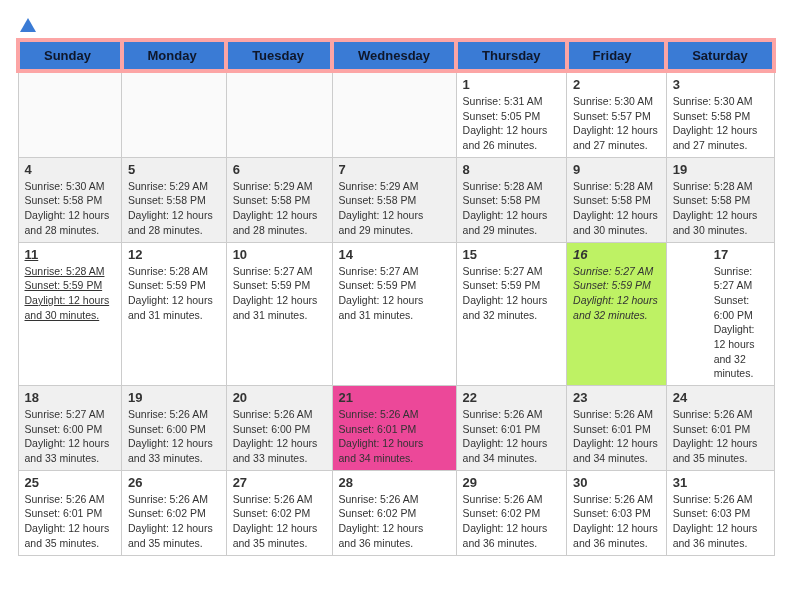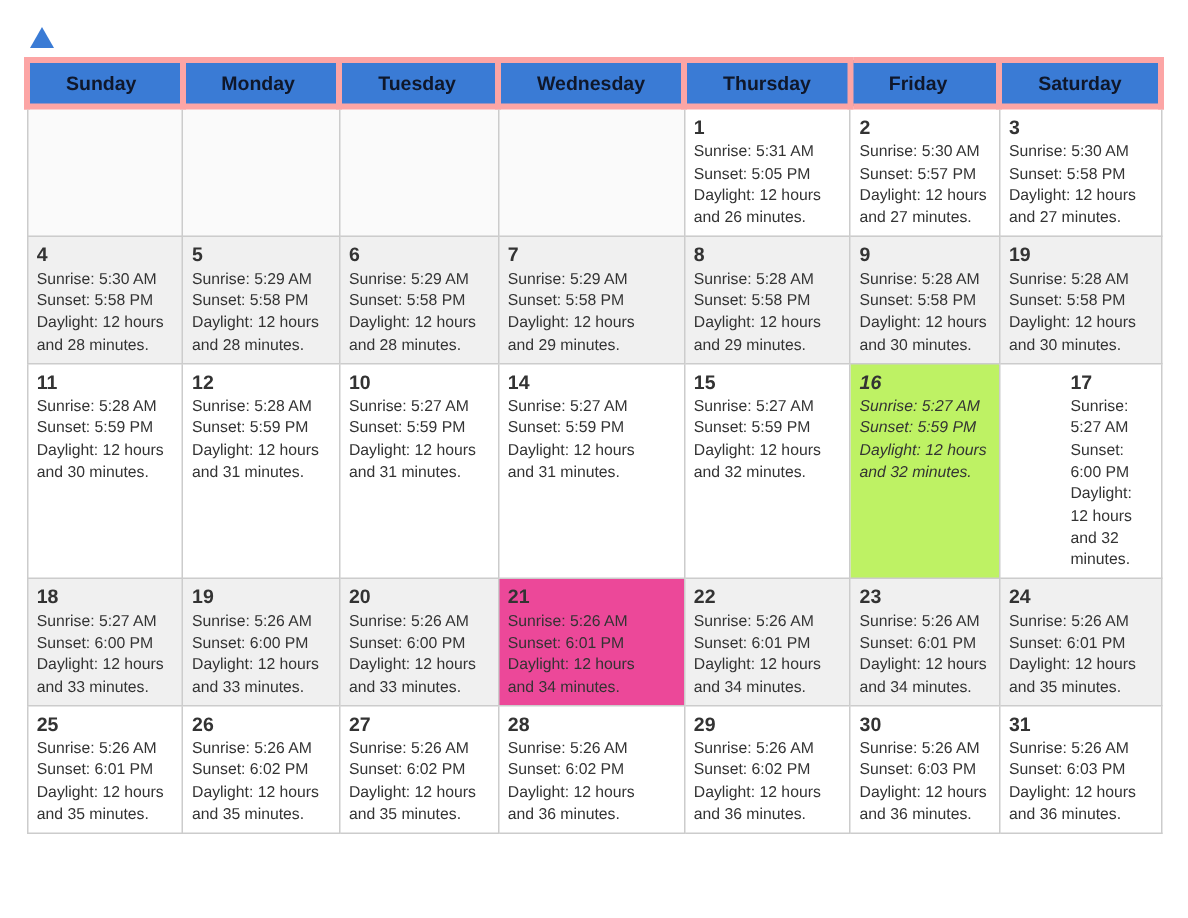--- a/index.html
+++ b/index.html
@@ -201,21 +201,21 @@
         </td>
         <td style="background: rgb(240, 240, 240);">
           <div class="day-number">19</div>
           <div class="day-info" style="white-space: pre-line;">Sunrise: 5:28 AM
 Sunset: 5:58 PM
 Daylight: 12 hours
 and 30 minutes.</div>
         </td>
       </tr>
       <tr>
-        <td style="background: rgb(255, 255, 255);">
+        <td style="background: rgb(255, 255, 255); text-decoration: underline;">
           <div class="day-number">11</div>
           <div class="day-info" style="white-space: pre-line;">Sunrise: 5:28 AM
 Sunset: 5:59 PM
 Daylight: 12 hours
 and 30 minutes.</div>
         </td>
         <td style="background: rgb(255, 255, 255);">
           <div class="day-number">12</div>
           <div class="day-info" style="white-space: pre-line;">Sunrise: 5:28 AM
 Sunset: 5:59 PM

